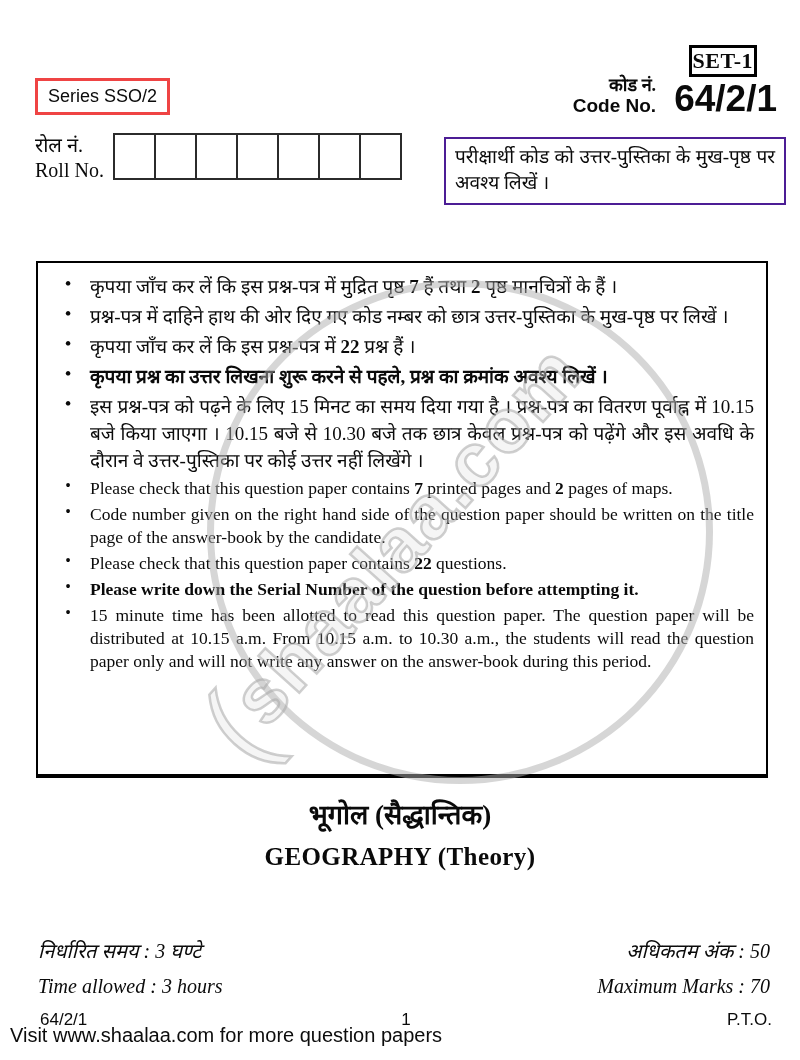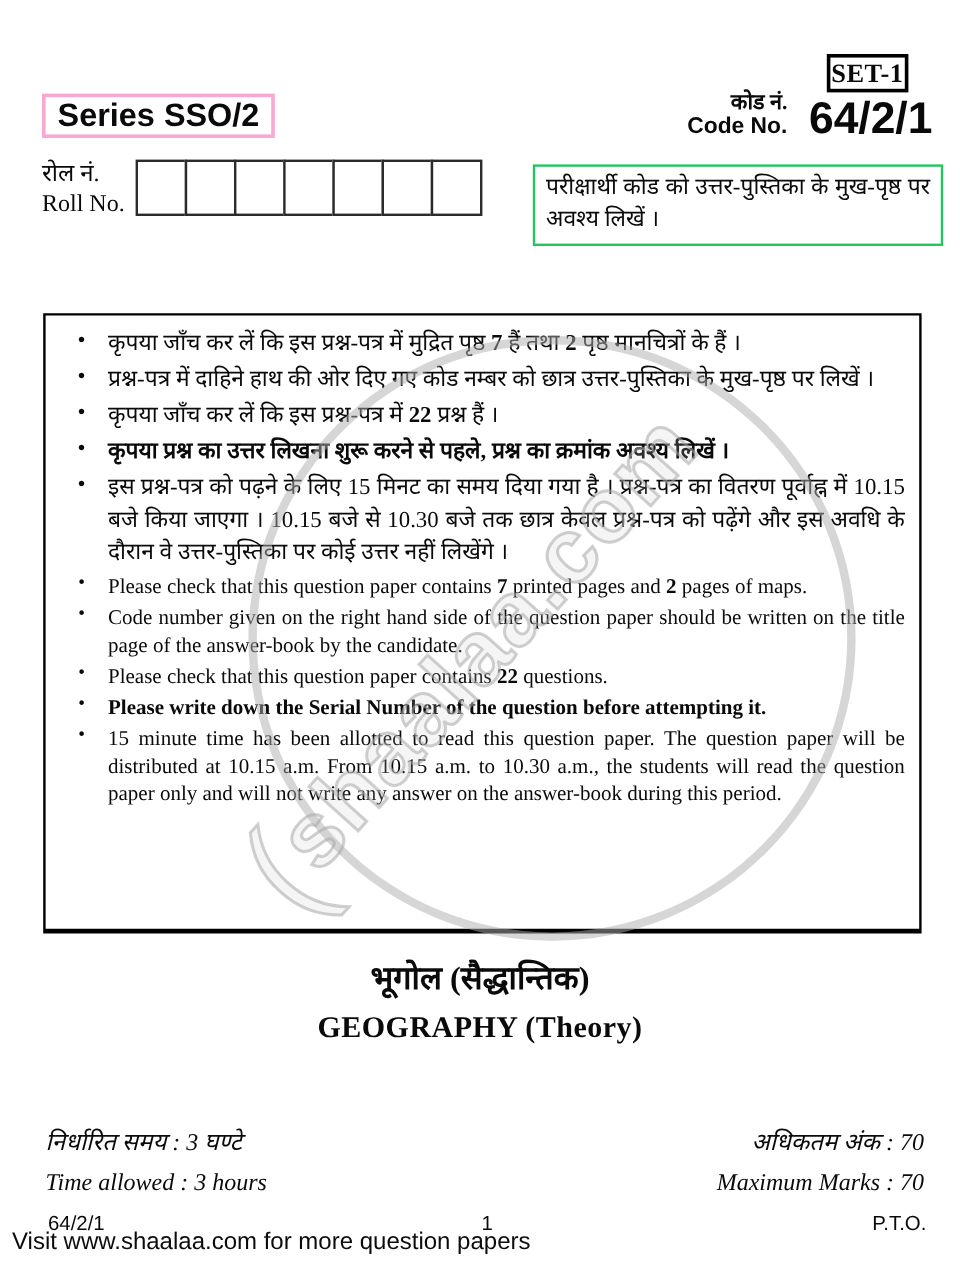--- a/index.html
+++ b/index.html
@@ -10,44 +10,44 @@
   }
   .abs{position:absolute;}
 
   
   .set-box{
     top:45px;right:43px;border:3px solid #000;padding:0 1px;
     font-weight:bold;font-size:22px;line-height:26px;
     font-family:"Liberation Serif","DejaVu Serif",serif;letter-spacing:.5px;
   }
   .series-box{
-    top:78px;left:35px;border:3px solid #f9a8d4;padding:1px 10px;
-    font-family:"Liberation Sans","DejaVu Sans",sans-serif;
-    font-weight:bold;font-size:27px;line-height:29px;
+    top:78px;left:35px;border:3px solid #ef4444;padding:1px 10px;
+    font-family:"Liberation Sans","DejaVu Sans",sans-serif;
+    font-weight:normal;font-size:18px;line-height:29px;
   }
   .code-block{top:76px;right:23px;display:flex;align-items:flex-end;}
   .code-labels{text-align:right;margin-right:18px;padding-bottom:2px;}
   .code-label-hi{font-size:18px;line-height:19px;font-weight:bold;}
   .code-label-en{
     font-family:"Liberation Sans","DejaVu Sans",sans-serif;
     font-weight:bold;font-size:19px;line-height:21px;
   }
   .code-value{
     font-family:"Liberation Sans","DejaVu Sans",sans-serif;
     font-weight:bold;font-size:37px;line-height:38px;letter-spacing:0px;
   }
   .roll-labels{top:133px;left:35px;font-size:20px;line-height:25px;}
   .roll-boxes{top:133px;left:113px;display:flex;}
   .roll-cell{
     width:39px;height:43px;border:2px solid #2b2b2b;margin-left:-2px;
     background:#fff;
   }
   .roll-cell:first-child{margin-left:0;}
   .candidate-box{
-    top:137px;left:444px;width:320px;border:2px solid #22c55e;
+    top:137px;left:444px;width:320px;border:2px solid #4c1d95;
     padding:5px 9px 7px 9px;
   }
   .candidate-hi{font-size:19px;line-height:26px;text-align:justify;}
   .candidate-en{
     font-family:"Liberation Sans","DejaVu Sans",sans-serif;
     font-size:17px;line-height:22px;margin-top:6px;
   }
 
   
   .instr-box{
@@ -184,21 +184,21 @@
         <span class="instr-text"><span>15 minute time has been allotted to read this question paper. The question paper will be distributed at 10.15 a.m. From 10.15 a.m. to 10.30 a.m., the students will read the question paper only and will not write any answer on the answer-book during this period.</span></span>
       </div>
     </div>
 </div>
 
 <div class="abs title-hi">भूगोल (सैद्धान्तिक)</div>
 <div class="abs title-en">GEOGRAPHY (Theory)</div>
 
 <div class="abs meta-row meta-hi">
   <span>निर्धारित समय : 3 घण्टे</span>
-  <span>अधिकतम अंक : 70</span>
+  <span>अधिकतम अंक : 50</span>
 </div>
 <div class="abs meta-row meta-en">
   <span>Time allowed : 3 hours</span>
   <span>Maximum Marks : 70</span>
 </div>
 
 <div class="abs footer-row">
   <span class="footer-code">64/2/1</span>
   <span class="footer-page">1</span>
   <span class="footer-pto">P.T.O.</span>

